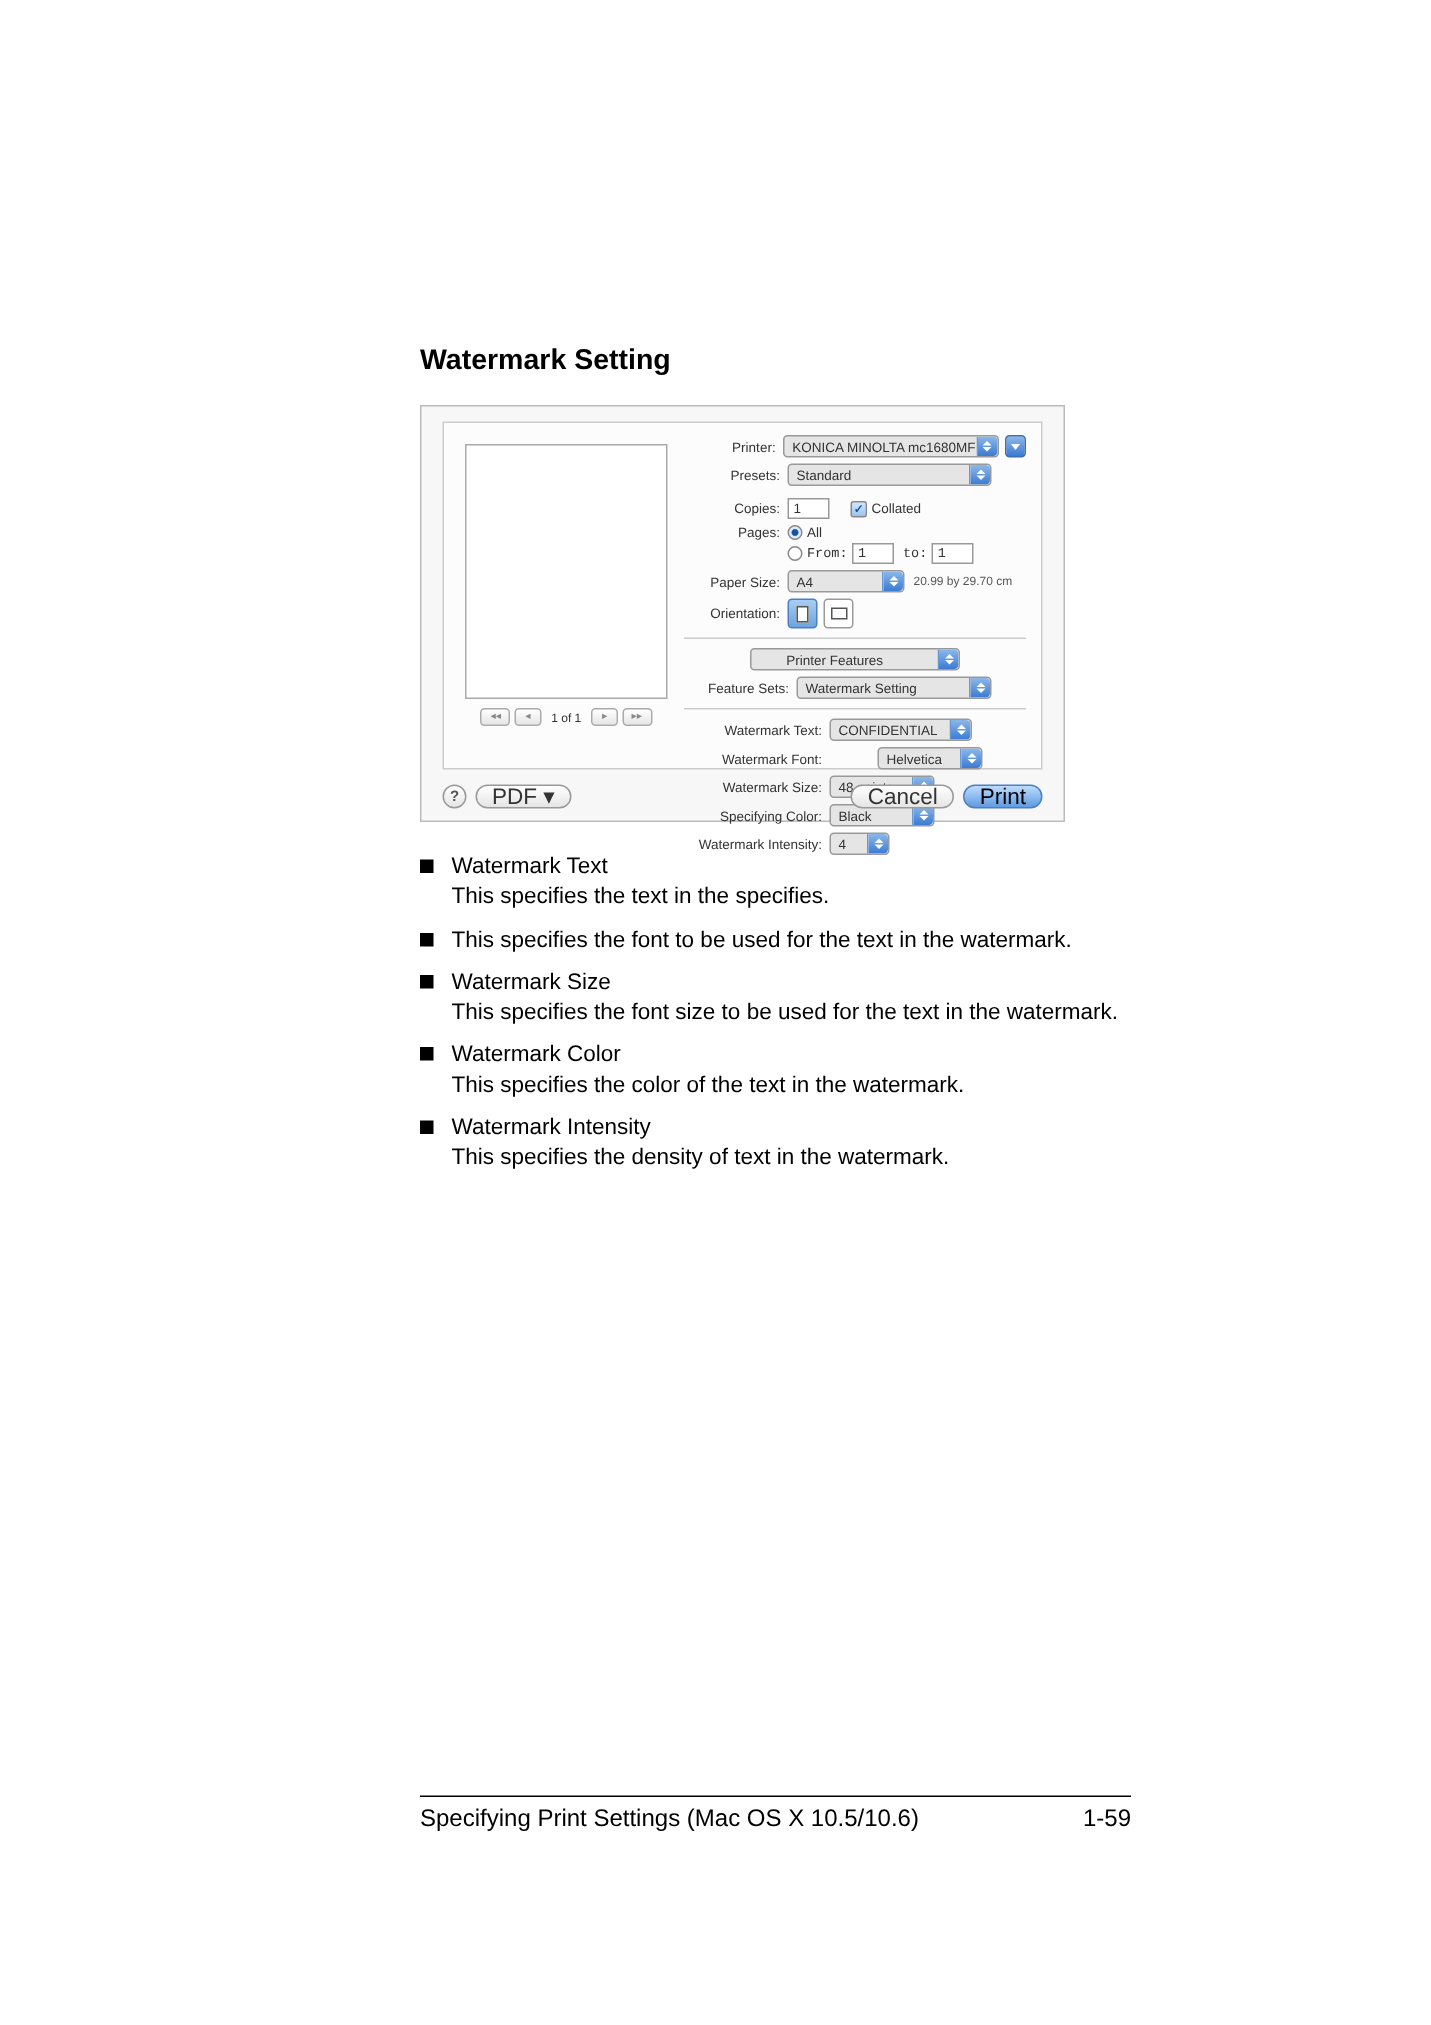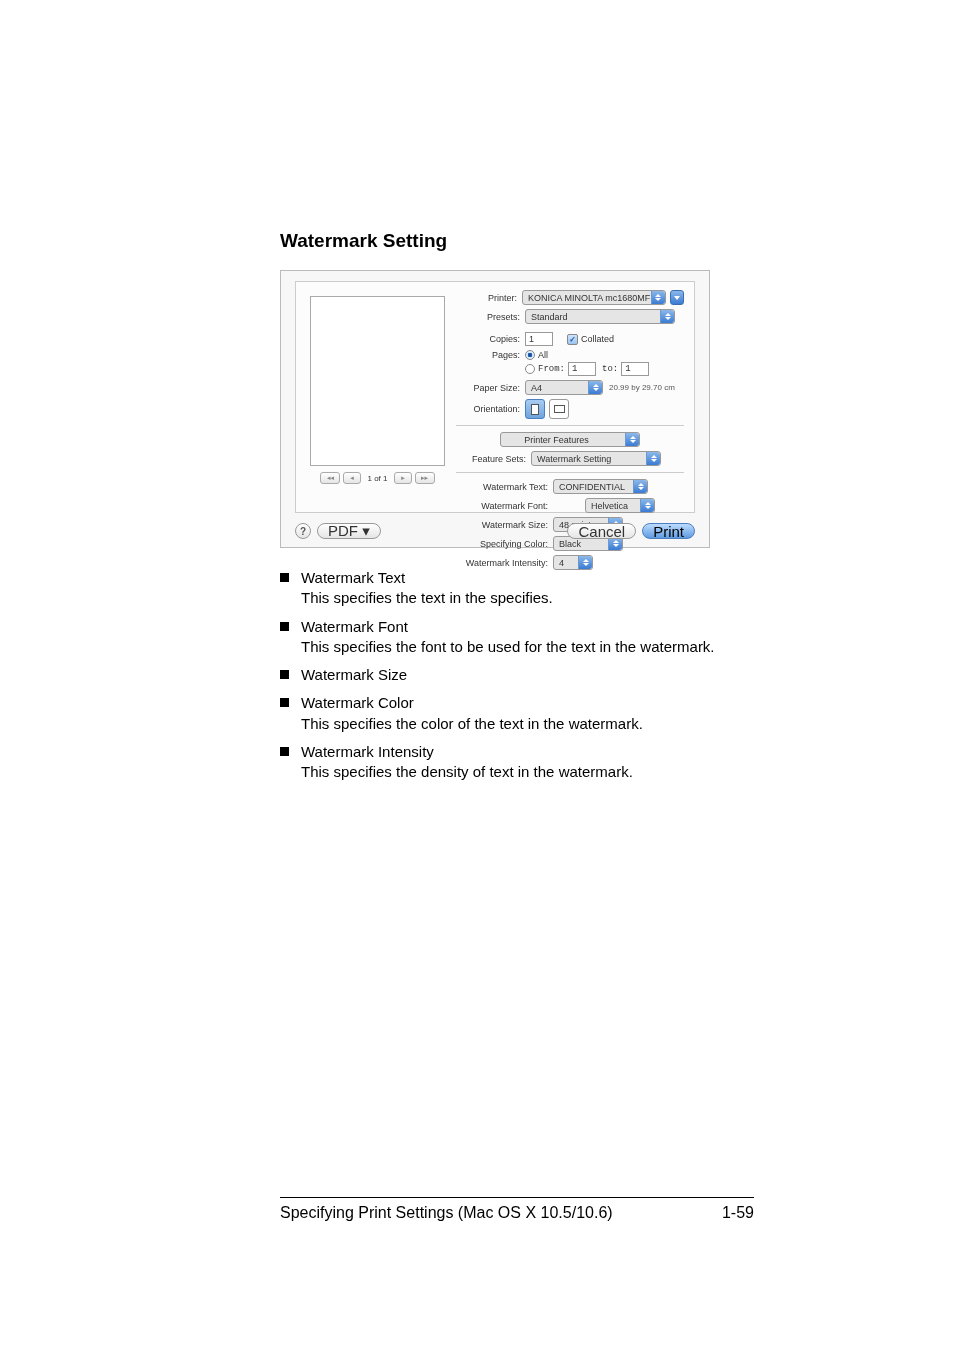--- a/index.html
+++ b/index.html
@@ -216,21 +216,21 @@
                 <div class="tri-dn"></div>
               </div>
           </div>
           <div class="aqua-sq">
               <div class="tri-dn"></div>
             </div>
         </div>
 
         <div class="row">
           <span class="lbl">Presets:</span>
-          <div class="aqua-select" style="width:150px;">
+          <div class="aqua-select" style="width:136px;">
             <span>Standard</span>
             <div class="aqua-cap">
                 <div class="tri-up"></div>
                 <div class="tri-dn"></div>
               </div>
           </div>
         </div>
 
         <div style="height:4px;"></div>
 
@@ -381,28 +381,28 @@
     <div class="b-item">
       <div class="b-mark"></div>
       <div class="b-body">
         <span class="b-title">Watermark Text</span>
         <span class="b-desc">This specifies the text in the specifies.</span>
       </div>
     </div>
     <div class="b-item">
       <div class="b-mark"></div>
       <div class="b-body">
-        <span class="b-title">Watermark Font</span>
         <span class="b-desc">This specifies the font to be used for the text in the watermark.</span>
       </div>
     </div>
     <div class="b-item">
       <div class="b-mark"></div>
       <div class="b-body">
         <span class="b-title">Watermark Size</span>
+        <span class="b-desc">This specifies the font size to be used for the text in the watermark.</span>
       </div>
     </div>
     <div class="b-item">
       <div class="b-mark"></div>
       <div class="b-body">
         <span class="b-title">Watermark Color</span>
         <span class="b-desc">This specifies the color of the text in the watermark.</span>
       </div>
     </div>
     <div class="b-item">

